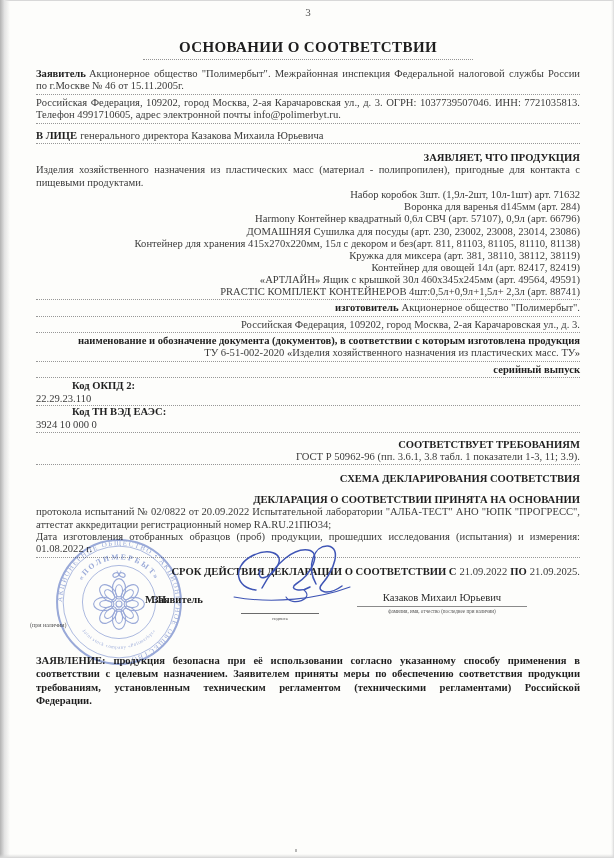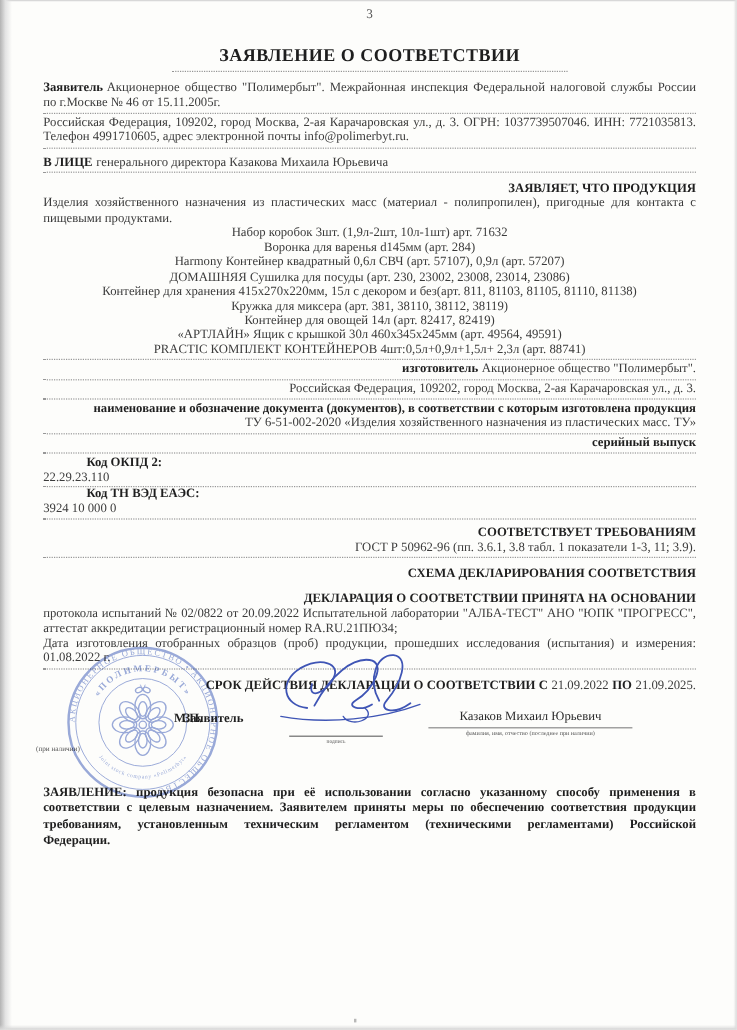--- a/index.html
+++ b/index.html
@@ -15,21 +15,21 @@
   .content{position:absolute;left:36px;top:6px;width:544px;}
   .pagenum{text-align:center;font-size:11px;color:#555;}
   .title1{margin-top:20px;text-align:center;font-weight:bold;font-size:15px;line-height:18px;color:#1e1e1e;letter-spacing:.4px;}
   .title2{text-align:center;font-weight:bold;font-size:12.8px;line-height:15px;color:#1e1e1e;margin-top:2px;}
   .title-ul{width:330px;margin:1px auto 0;border-bottom:1px dotted #949494;height:2px;}
   .t{font-size:10.6px;line-height:12.4px;text-align:justify;}
   .left{text-align:right;}
   .b{font-weight:bold;color:#1f1f1f;}
   .field{border-bottom:1px dotted #979797;padding-bottom:1px;margin-bottom:2px;}
   .lbl{margin-right:3px;} .mt6{margin-top:6px;} .mt8{margin-top:8px;}
-  .prod{font-size:10.6px;line-height:12.1px;text-align:center;}
+  .prod{font-size:10.6px;line-height:12.1px;text-align:right;}
   .code-row{display:flex;font-size:10.6px;line-height:12.6px;flex-direction:column;}
   .code-label{width:163px;margin-left:36px;font-weight:bold;color:#1f1f1f;}
   .code-value{flex:1;border-bottom:1px dotted #979797;}
   .sig-row{position:relative;height:52px;margin-top:4px;}
   .mp{position:absolute;left:64px;top:12px;font-size:10.6px;font-weight:bold;color:#1f1f1f;margin-left:45px;}
   .mp-note{position:absolute;left:-6px;top:40px;font-size:6px;color:#555;}
   .sig-applicant{position:absolute;left:117px;top:12px;font-size:10.6px;font-weight:bold;color:#1f1f1f;}
   .sig-line{position:absolute;left:205px;top:31px;width:78px;border-bottom:1px solid #6b6b6b;}
   .sig-caption{position:absolute;left:205px;top:34px;width:78px;text-align:center;font-size:6px;transform:scale(.75);transform-origin:center top;color:#555;}
   .name-block{position:absolute;left:321px;top:10px;width:170px;}
@@ -46,41 +46,41 @@
 
 <div class="page">
   <div class="edge-left"></div>
   <div class="edge-right"></div>
   <div class="edge-bottom"></div>
 
   <div class="content">
 
     <div class="pagenum">3</div>
 
-    <div class="title1">ЗАЯВЛЕНИЕ О СООТВЕТСТВИИ</div>
+    <div class="title1">ОСНОВАНИИ О СООТВЕТСТВИИ</div>
     <div class="title-ul"></div>
 
     <div class="t field mt8">
       <span class="b lbl">Заявитель</span><span>Акционерное общество "Полимербыт". Межрайонная инспекция Федеральной налоговой службы России по г.Москве № 46 от 15.11.2005г.</span>
     </div>
     <div class="t field">
       <span>Российская Федерация, 109202, город Москва, 2-ая Карачаровская ул., д. 3. ОГРН: 1037739507046. ИНН: 7721035813. Телефон 4991710605, адрес электронной почты info@polimerbyt.ru.</span>
     </div>
 
     <div class="t field mt6">
       <span class="b lbl">В ЛИЦЕ</span><span>генерального директора Казакова Михаила Юрьевича</span>
     </div>
 
     <div class="t b left mt8">ЗАЯВЛЯЕТ, ЧТО ПРОДУКЦИЯ</div>
     <div class="t">Изделия хозяйственного назначения из пластических масс (материал - полипропилен), пригодные для контакта с пищевыми продуктами.</div>
 
     <div>
       <div class="prod">Набор коробок 3шт. (1,9л-2шт, 10л-1шт) арт. 71632</div>
       <div class="prod">Воронка для варенья d145мм (арт. 284)</div>
-      <div class="prod">Harmony Контейнер квадратный 0,6л СВЧ (арт. 57107), 0,9л (арт. 57207)</div>
+      <div class="prod">Harmony Контейнер квадратный 0,6л СВЧ (арт. 57107), 0,9л (арт. 66796)</div>
       <div class="prod">ДОМАШНЯЯ Сушилка для посуды (арт. 230, 23002, 23008, 23014, 23086)</div>
       <div class="prod">Контейнер для хранения 415х270х220мм, 15л с декором и без(арт. 811, 81103, 81105, 81110, 81138)</div>
       <div class="prod">Кружка для миксера (арт. 381, 38110, 38112, 38119)</div>
       <div class="prod">Контейнер для овощей 14л (арт. 82417, 82419)</div>
       <div class="prod">«АРТЛАЙН» Ящик с крышкой 30л 460х345х245мм (арт. 49564, 49591)</div>
       <div class="prod field">PRACTIC КОМПЛЕКТ КОНТЕЙНЕРОВ 4шт:0,5л+0,9л+1,5л+ 2,3л (арт. 88741)</div>
     </div>
 
     <div class="t field left">
       <span class="b lbl">изготовитель</span><span>Акционерное общество "Полимербыт".</span>

